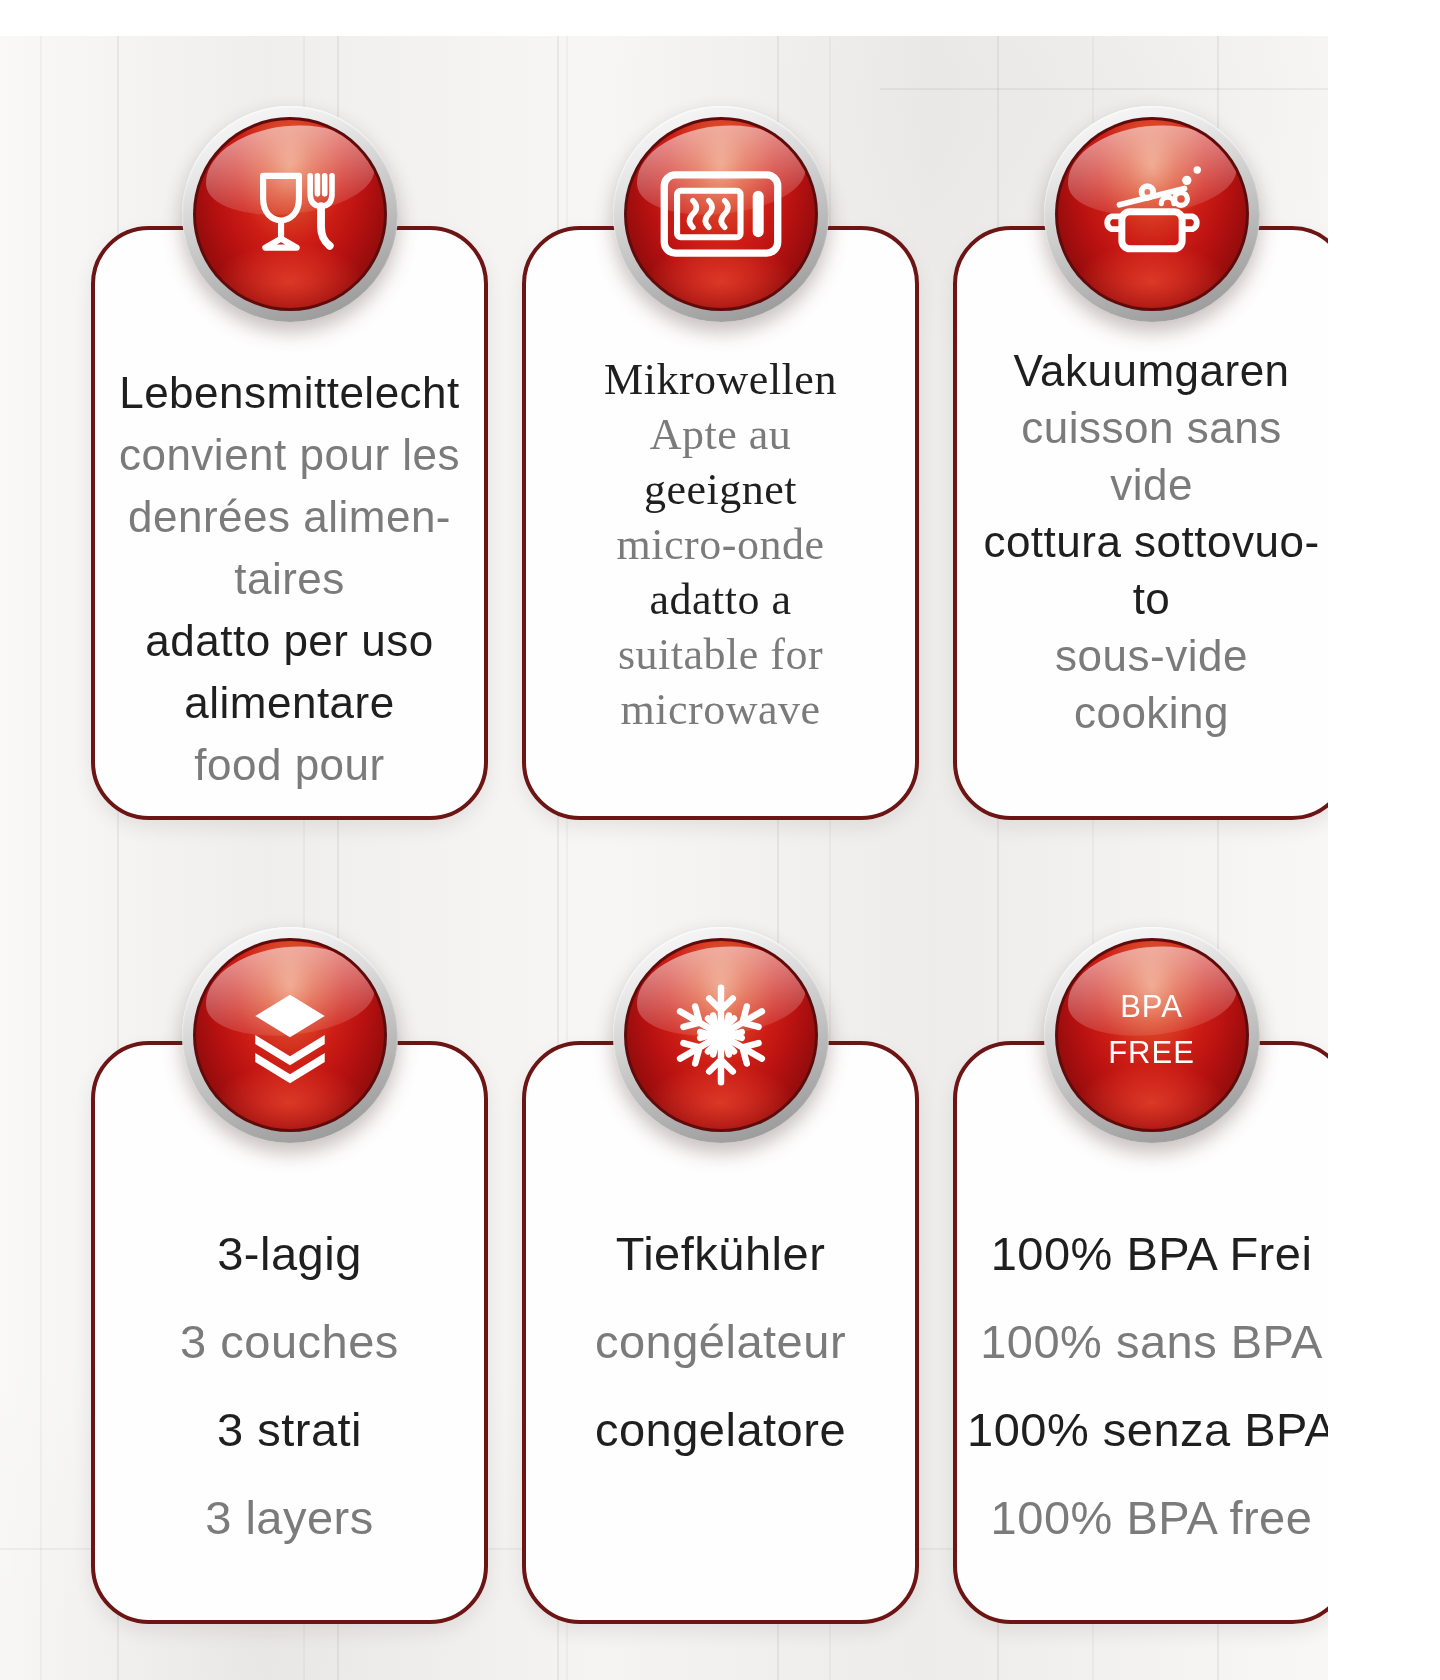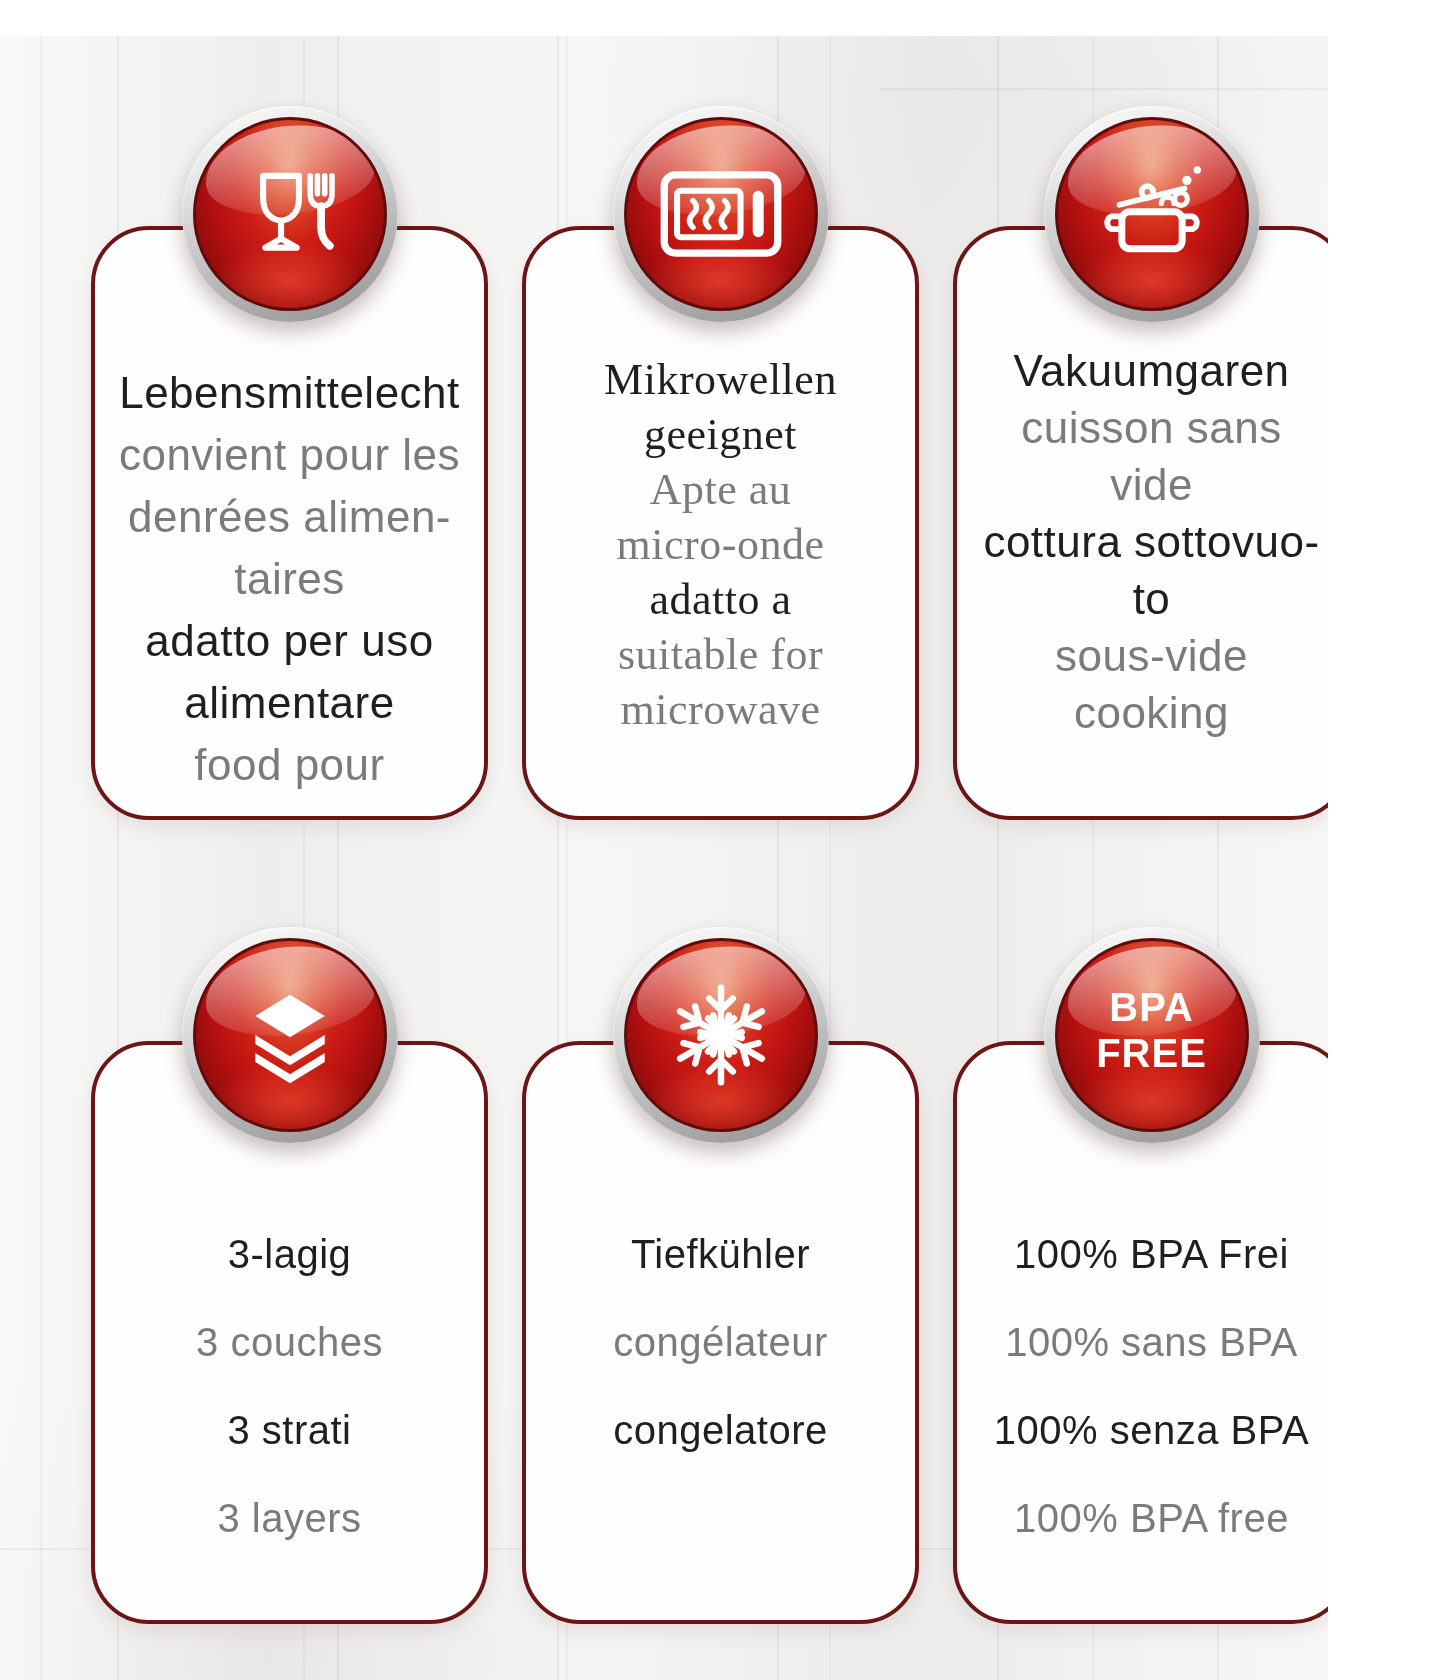--- a/index.html
+++ b/index.html
@@ -61,27 +61,27 @@
     z-index:1;
   }
   .badge-core::after{
     content:'';position:absolute;left:10%;bottom:-7%;width:80%;height:42%;
     background:radial-gradient(ellipse at center, rgba(255,95,60,0.50), rgba(255,95,60,0) 70%);
     border-radius:50%;
   }
   .badge-icon{position:relative;z-index:2;display:block;}
   .bpa-text{
     position:relative;z-index:2;text-align:center;color:#fff;
-    font-size:40px;line-height:46px;font-weight:bold;letter-spacing:1px;
+    font-size:31px;line-height:46px;font-weight:normal;letter-spacing:1px;
     margin-top:-10px;
   }
 
   .card-lines{position:absolute;left:10px;right:10px;text-align:center;z-index:2;}
   .row1 .card-lines{font-size:44px;}
-  .row2 .card-lines{font-size:40px;}
+  .row2 .card-lines{font-size:47px;}
   .cell.r1c1 .card-lines{top:132px;} .cell.r1c1 .line{line-height:62px;}
   .cell.r1c2 .card-lines{top:122px;font-family:Liberation Serif, serif;} .cell.r1c2 .line{line-height:55px;}
   .cell.r1c3 .card-lines{top:112px;} .cell.r1c3 .line{line-height:57px;}
   .cell.row2 .card-lines{top:165px;} .cell.row2 .line{line-height:88px;}
   .line{letter-spacing:0.5px;white-space:nowrap;}
   .tone-black{color:#1f1f1f;}
   .tone-gray{color:#7b7b7b;}
 
   svg .st{fill:none;stroke:#fff;stroke-linecap:round;stroke-linejoin:round;}
   svg .fl{fill:#fff;stroke:none;}
@@ -114,22 +114,22 @@
           </svg>
         </div>
       </div>
     </div>
   </div>
 
   <div class="cell row1 c2 r1c2">
     <div class="card">
       <div class="card-lines">
           <div class="line tone-black">Mikrowellen</div>
+          <div class="line tone-gray">Apte au</div>
           <div class="line tone-black">geeignet</div>
-          <div class="line tone-gray">Apte au</div>
           <div class="line tone-gray">micro-onde</div>
           <div class="line tone-black">adatto a</div>
           <div class="line tone-gray">suitable for</div>
           <div class="line tone-gray">microwave</div>
         </div>
     </div>
     <div class="badge">
       <div class="badge-rim">
         <div class="badge-core">
           <svg class="badge-icon" width="122" height="88" viewBox="0 0 100 72">

